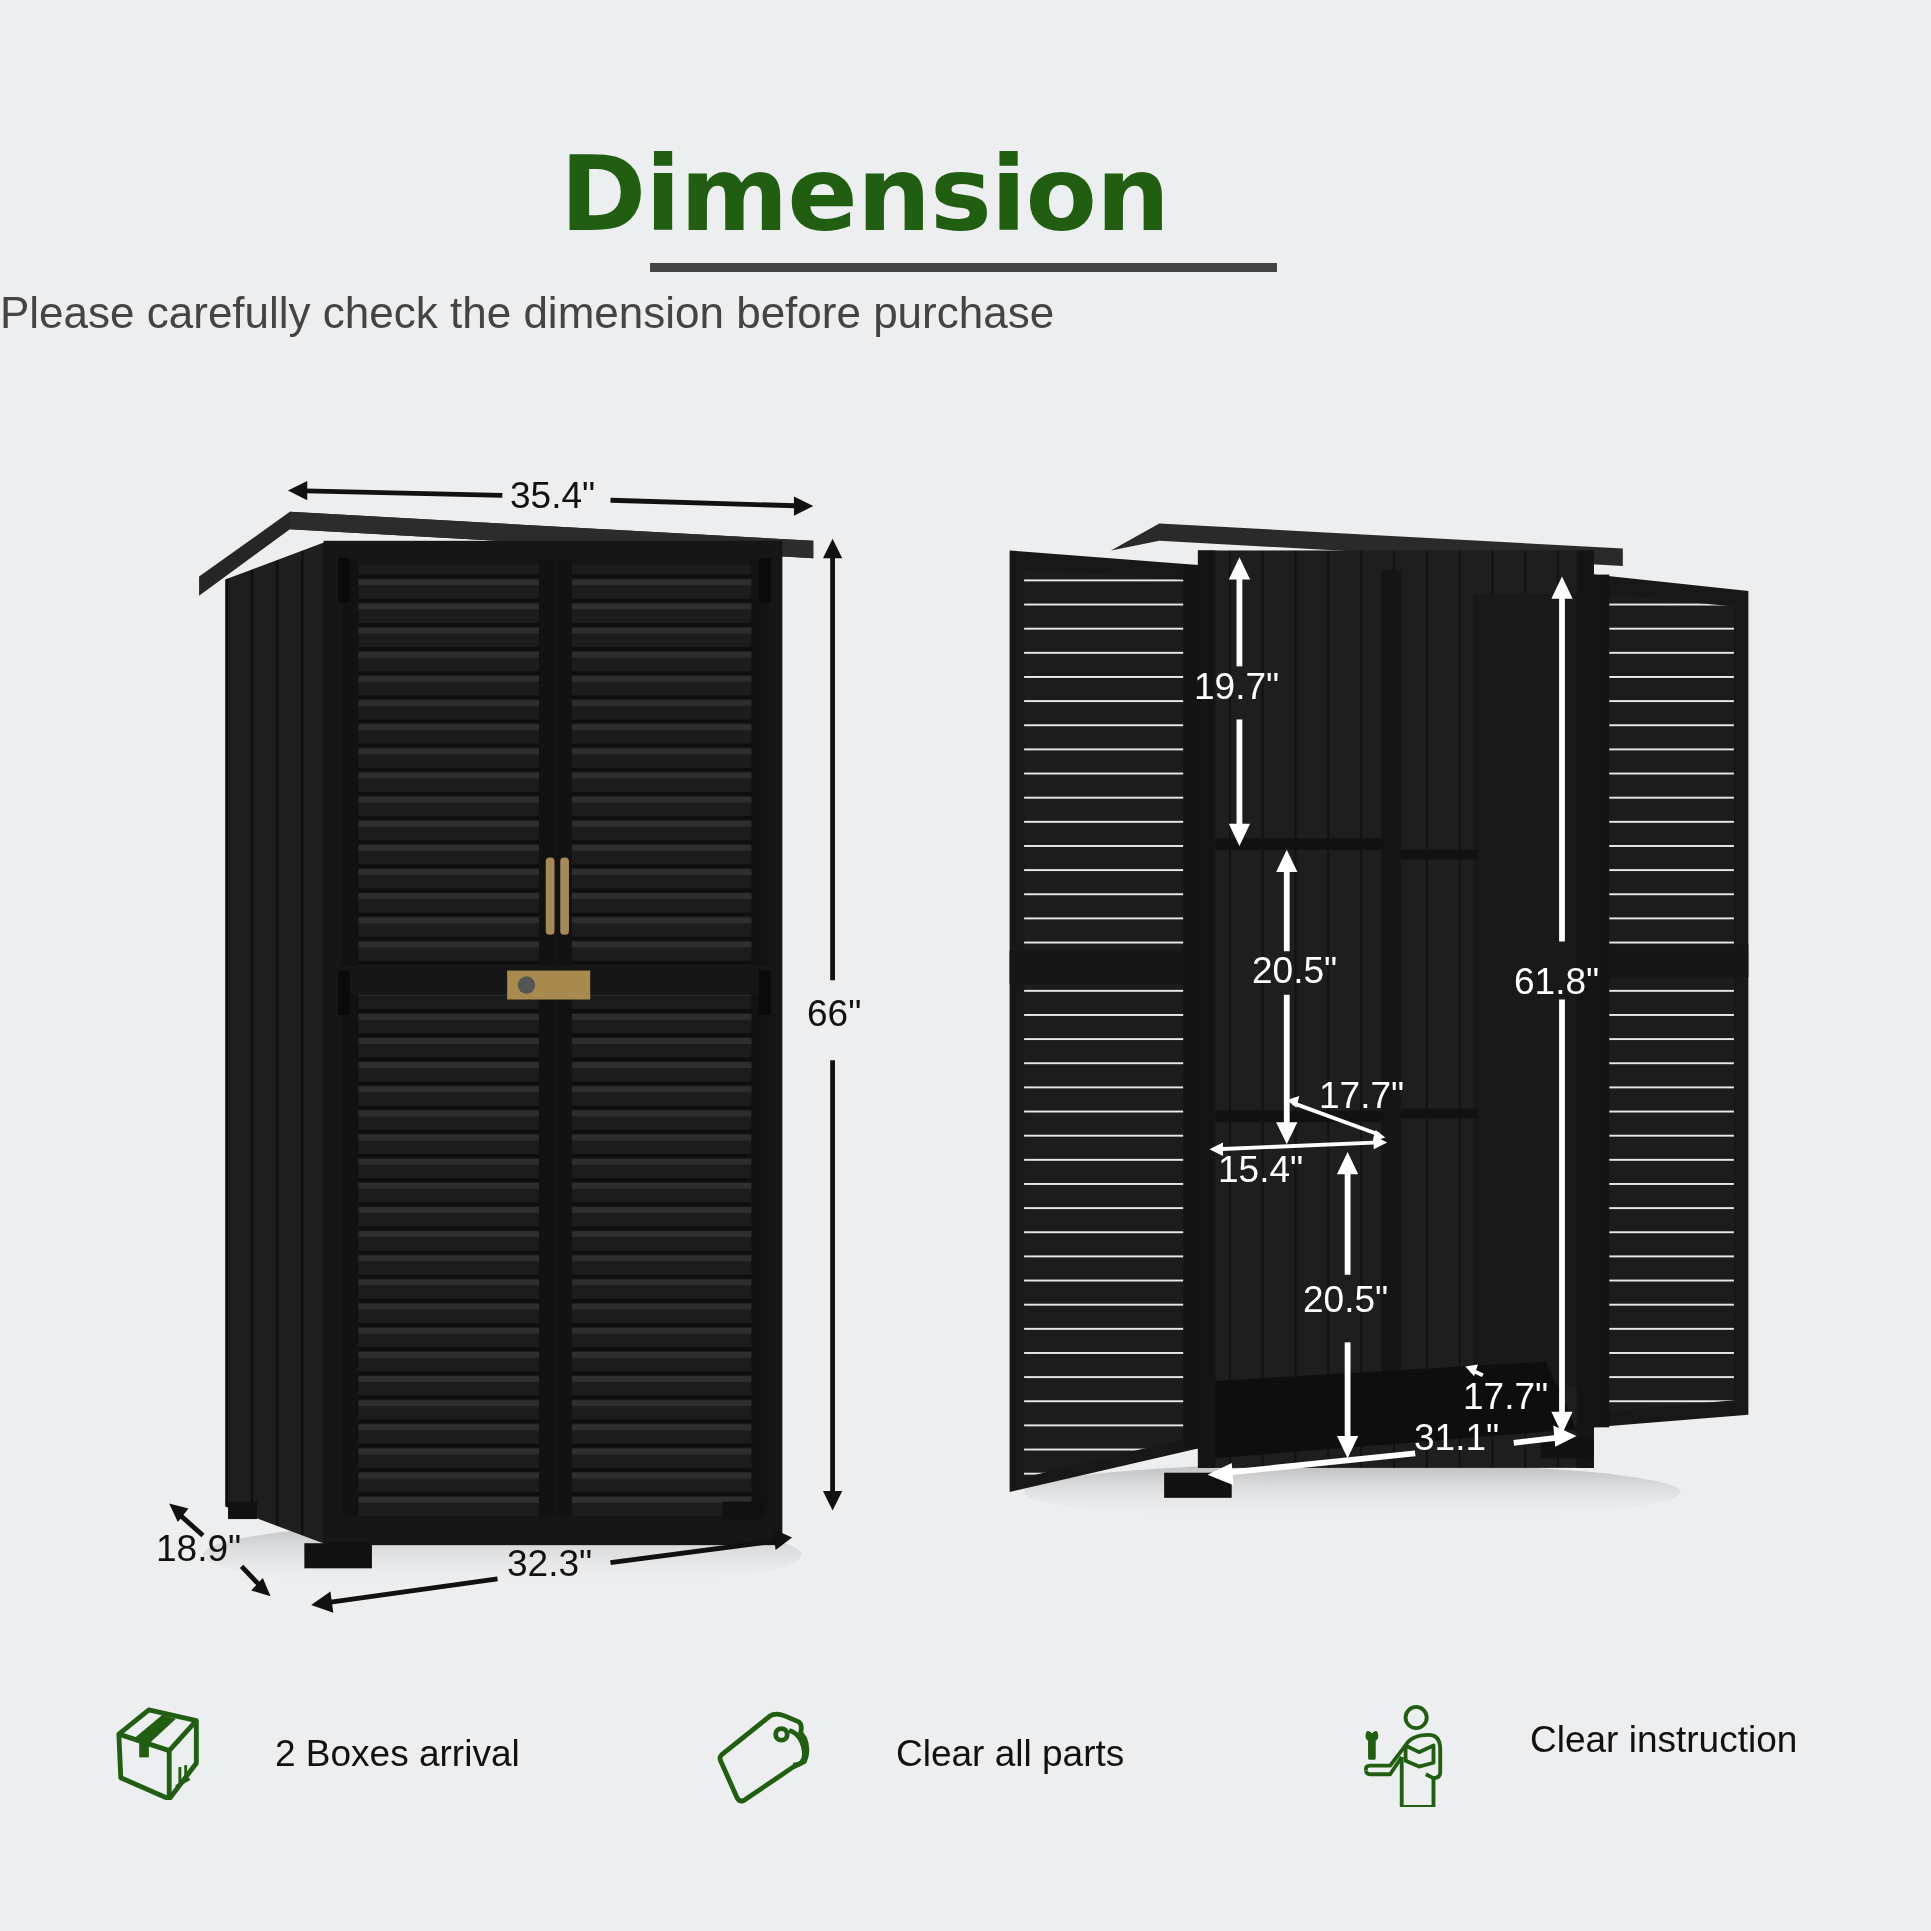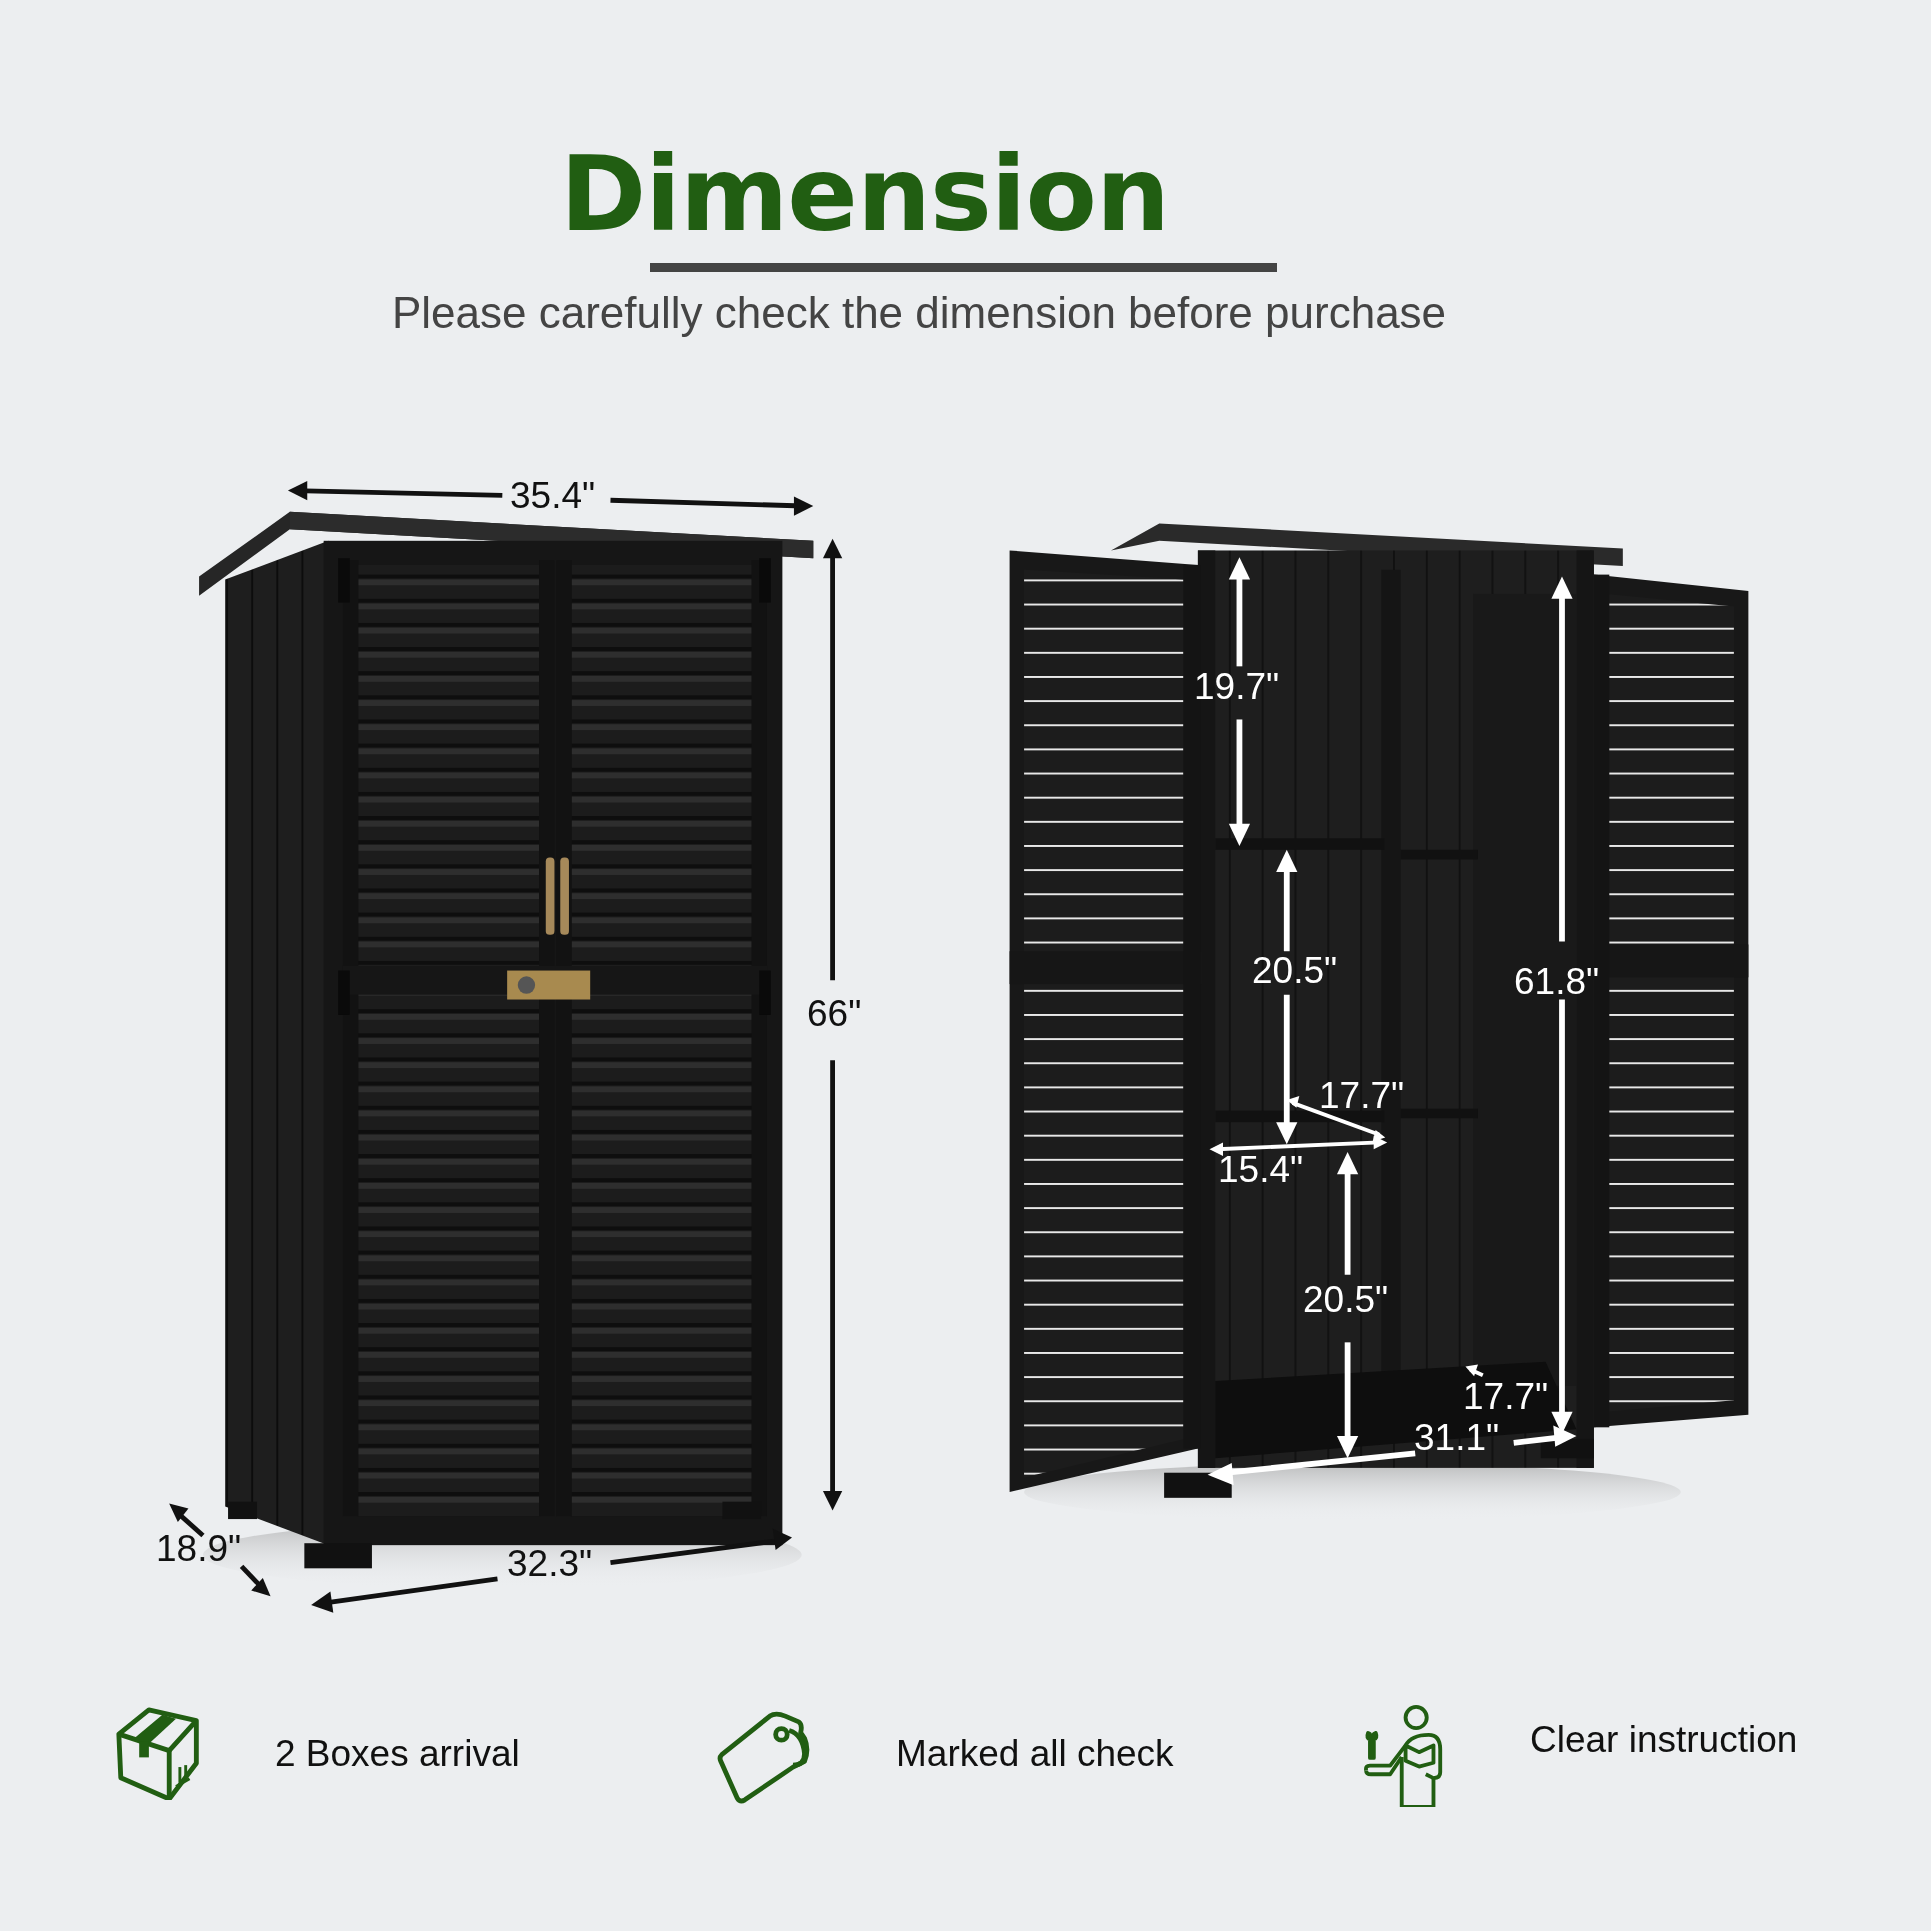--- a/index.html
+++ b/index.html
@@ -1,20 +1,20 @@
 <!DOCTYPE html>
 <html><head>
 <meta charset="utf-8">
 <style>
   html, body { margin:0; padding:0; }
   body { width:1931px; height:1931px; background:#eceef0; position:relative; overflow:hidden; font-family:"Liberation Sans", sans-serif; }
   .abs { position:absolute; }
   #title { left:0; width:1729px; top:133px; text-align:center; color:#215e12; font-weight:bold; font-size:104px; letter-spacing:-1px; font-family:"DejaVu Sans", sans-serif; }
   #title-rule { left:650px; top:263px; width:627px; height:8.7px; background:#444; }
-  #subtitle { left:0; width:1838px; top:288px; text-align:center; color:#444; font-size:44px; font-family:"Liberation Sans", sans-serif; }
+  #subtitle { left:0; width:1838px; top:288px; color:#444; font-size:44px; font-family:"Liberation Sans", sans-serif; }
   .dim-dark { color:#111; font-size:37px; font-family:"Liberation Sans", sans-serif; white-space:nowrap; }
   .dim-light { color:#fff; font-size:37px; font-family:"Liberation Sans", sans-serif; white-space:nowrap; }
   .feature-label { font-size:37px; color:#111; white-space:nowrap; font-family:"Liberation Sans", sans-serif; }
 </style>
 </head>
 <body>
 
 <div id="title" class="abs">Dimension</div>
 <div id="title-rule" class="abs"></div>
 <div id="subtitle" class="abs">Please carefully check the dimension before purchase</div>
@@ -208,21 +208,21 @@
 
 <div class="abs" style="left:716px;top:1711px;width:102px;height:93px">
   <svg width="102" height="93" viewBox="0 0 106 96">
     <g fill="none" stroke="#215e12" stroke-width="5" stroke-linejoin="round">
       <path d="M6,45 L56,5 Q62,1 72,5 L86,11 Q90,14 88,22 L92,28 Q97,40 92,52 L80,58 L30,92 Q25,95 22,90 L5,52 Q3,48 6,45 Z"></path>
       <circle cx="68" cy="24" r="6"></circle>
       <path d="M76,20 Q90,24 92,44 Q92,56 80,56"></path>
     </g>
   </svg>
 </div>
-<div class="abs feature-label" style="left:896px;top:1733px">Marked all check</div>
+<div class="abs feature-label" style="left:896px;top:1733px">Clear all parts</div>
 
 <div class="abs" style="left:1361px;top:1705px;width:93px;height:102px">
   <svg width="93" height="102" viewBox="0 0 96 106">
     <g fill="none" stroke="#215e12" stroke-width="4" stroke-linejoin="round">
       <circle cx="57" cy="13" r="11"></circle>
       <path d="M9,36 L9,55 L13,55 L13,36 Q17,34 15,29 L13,30 L13,35 L9,35 L9,30 L7,29 Q5,34 9,36 Z"></path>
       <path d="M5,68 Q4,63 9,63 L30,63 L46,42 Q52,31 70,31 Q82,31 82,46 L82,70 Q82,76 75,76 L67,72"></path>
       <path d="M5,68 Q5,72 10,72 L30,72 L42,54"></path>
       <polyline points="42,54 42,106 75,106 75,76"></polyline>
       <path d="M46,42 L60,49 L75,42 L75,60 L60,64 L46,58 Z"></path>

